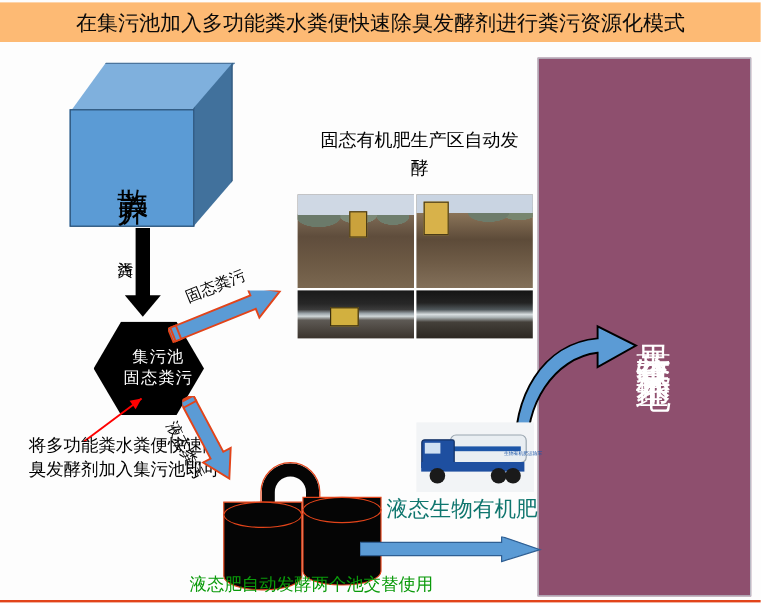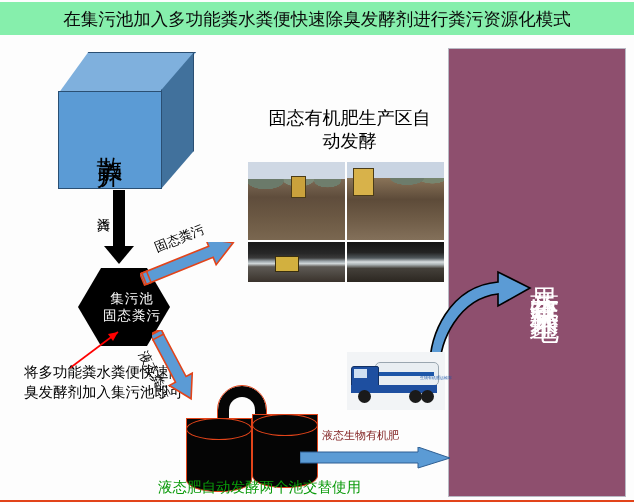--- a/index.html
+++ b/index.html
@@ -2,21 +2,21 @@
 <html><head>
 <meta charset="utf-8">
 <style>
   html,body{margin:0;padding:0;background:#fff;}
   body{width:634px;height:503px;overflow:hidden;
        font-family:"DejaVu Sans","Liberation Sans",sans-serif;}
   #stage{position:relative;width:634px;height:503px;background:#fdfdfd;}
 
   
   .banner{position:absolute;left:0;top:2px;width:634px;height:33px;
-          background:#86efac;display:flex;align-items:center;justify-content:center;}
+          background:#fdba74;display:flex;align-items:center;justify-content:center;}
   .banner span{font-size:17.5px;color:#0a0a0a;letter-spacing:0px;white-space:nowrap;
                font-family:"DejaVu Sans","Liberation Sans",sans-serif;}
 
   
   .purple{position:absolute;left:448px;top:48px;width:176px;height:447px;
           background:#8e4f6e;border:1px solid #b9b9c4;}
   .purple-text{position:absolute;left:505px;top:150px;width:56px;
                color:#ffffff;font-size:29px;line-height:33px;text-align:center;
                writing-mode:vertical-rl;text-orientation:upright;height:260px;
                letter-spacing:4px;}
@@ -90,21 +90,21 @@
   .ph2:after{content:"";position:absolute;left:6%;top:8%;width:19px;height:26px;
      background:#d8b24a;border:1px solid #4b3c18;}
   .ph3{background:
      linear-gradient(#1a1a1a 0%,#272727 28%,#3b3b3b 40%,#9aa3a8 48%,#cfd6d8 54%,#5e5a55 62%,#3a332c 100%);}
   .ph3:after{content:"";position:absolute;left:28%;top:34%;width:22px;height:14px;
      background:#d2b03f;border:1px solid #3a2f10;}
   .ph4{background:
      linear-gradient(#141414 0%,#232323 26%,#50585c 40%,#d8dee0 50%,#aeb6b8 56%,#44403a 66%,#2c2721 100%);}
 
   .photo-title{position:absolute;left:262px;top:106px;width:175px;text-align:center;
-               font-size:18px;color:#000;line-height:23px;}
+               font-size:15px;color:#000;line-height:23px;}
 
   
   .curve{position:absolute;left:426px;top:270px;width:106px;height:120px;}
 
   
   .tankwrap{position:absolute;left:186px;top:386px;width:135px;height:105px;}
   .tank{position:absolute;width:64px;height:72px;background:#050505;
         border:1.5px solid #e2441a;border-radius:0 0 32px 32px/0 0 12px 12px;}
   .tank:before{content:"";position:absolute;left:-1.5px;top:-1.5px;width:64px;height:20px;
         background:#050505;border:1.5px solid #e2441a;border-radius:50%;}
@@ -123,21 +123,21 @@
         text-align:center;line-height:5px;white-space:nowrap;overflow:hidden;}
   .truck-cab{position:absolute;left:4px;top:14px;width:26px;height:22px;
         background:#1e4fa0;border:1px solid #123063;border-radius:3px 2px 0 0;}
   .truck-win{position:absolute;left:7px;top:17px;width:13px;height:9px;background:#cfe0f2;}
   .truck-base{position:absolute;left:4px;top:33px;width:86px;height:8px;background:#1e4fa0;}
   .wheel{position:absolute;top:38px;width:13px;height:13px;background:#1a1a1a;border-radius:50%;}
   .wheel1{left:11px;} .wheel2{left:62px;} .wheel3{left:74px;}
 
   
   .arrow-blue{position:absolute;left:300px;top:447px;width:152px;height:22px;}
-  .liq-fert-lbl{position:absolute;left:322px;top:428px;font-size:11px;color:#7f1d1d;white-space:nowrap;}
+  .liq-fert-lbl{position:absolute;left:322px;top:412px;font-size:18px;color:#0f766e;white-space:nowrap;}
 
   
   .green-cap{position:absolute;left:158px;top:478px;font-size:14.5px;color:#0a9a0a;
              white-space:nowrap;}
   .bottom-rule{position:absolute;left:0;top:500px;width:634px;height:1.5px;background:#e2441a;}
 </style>
 </head>
 <body>
 
 <div id="stage">

